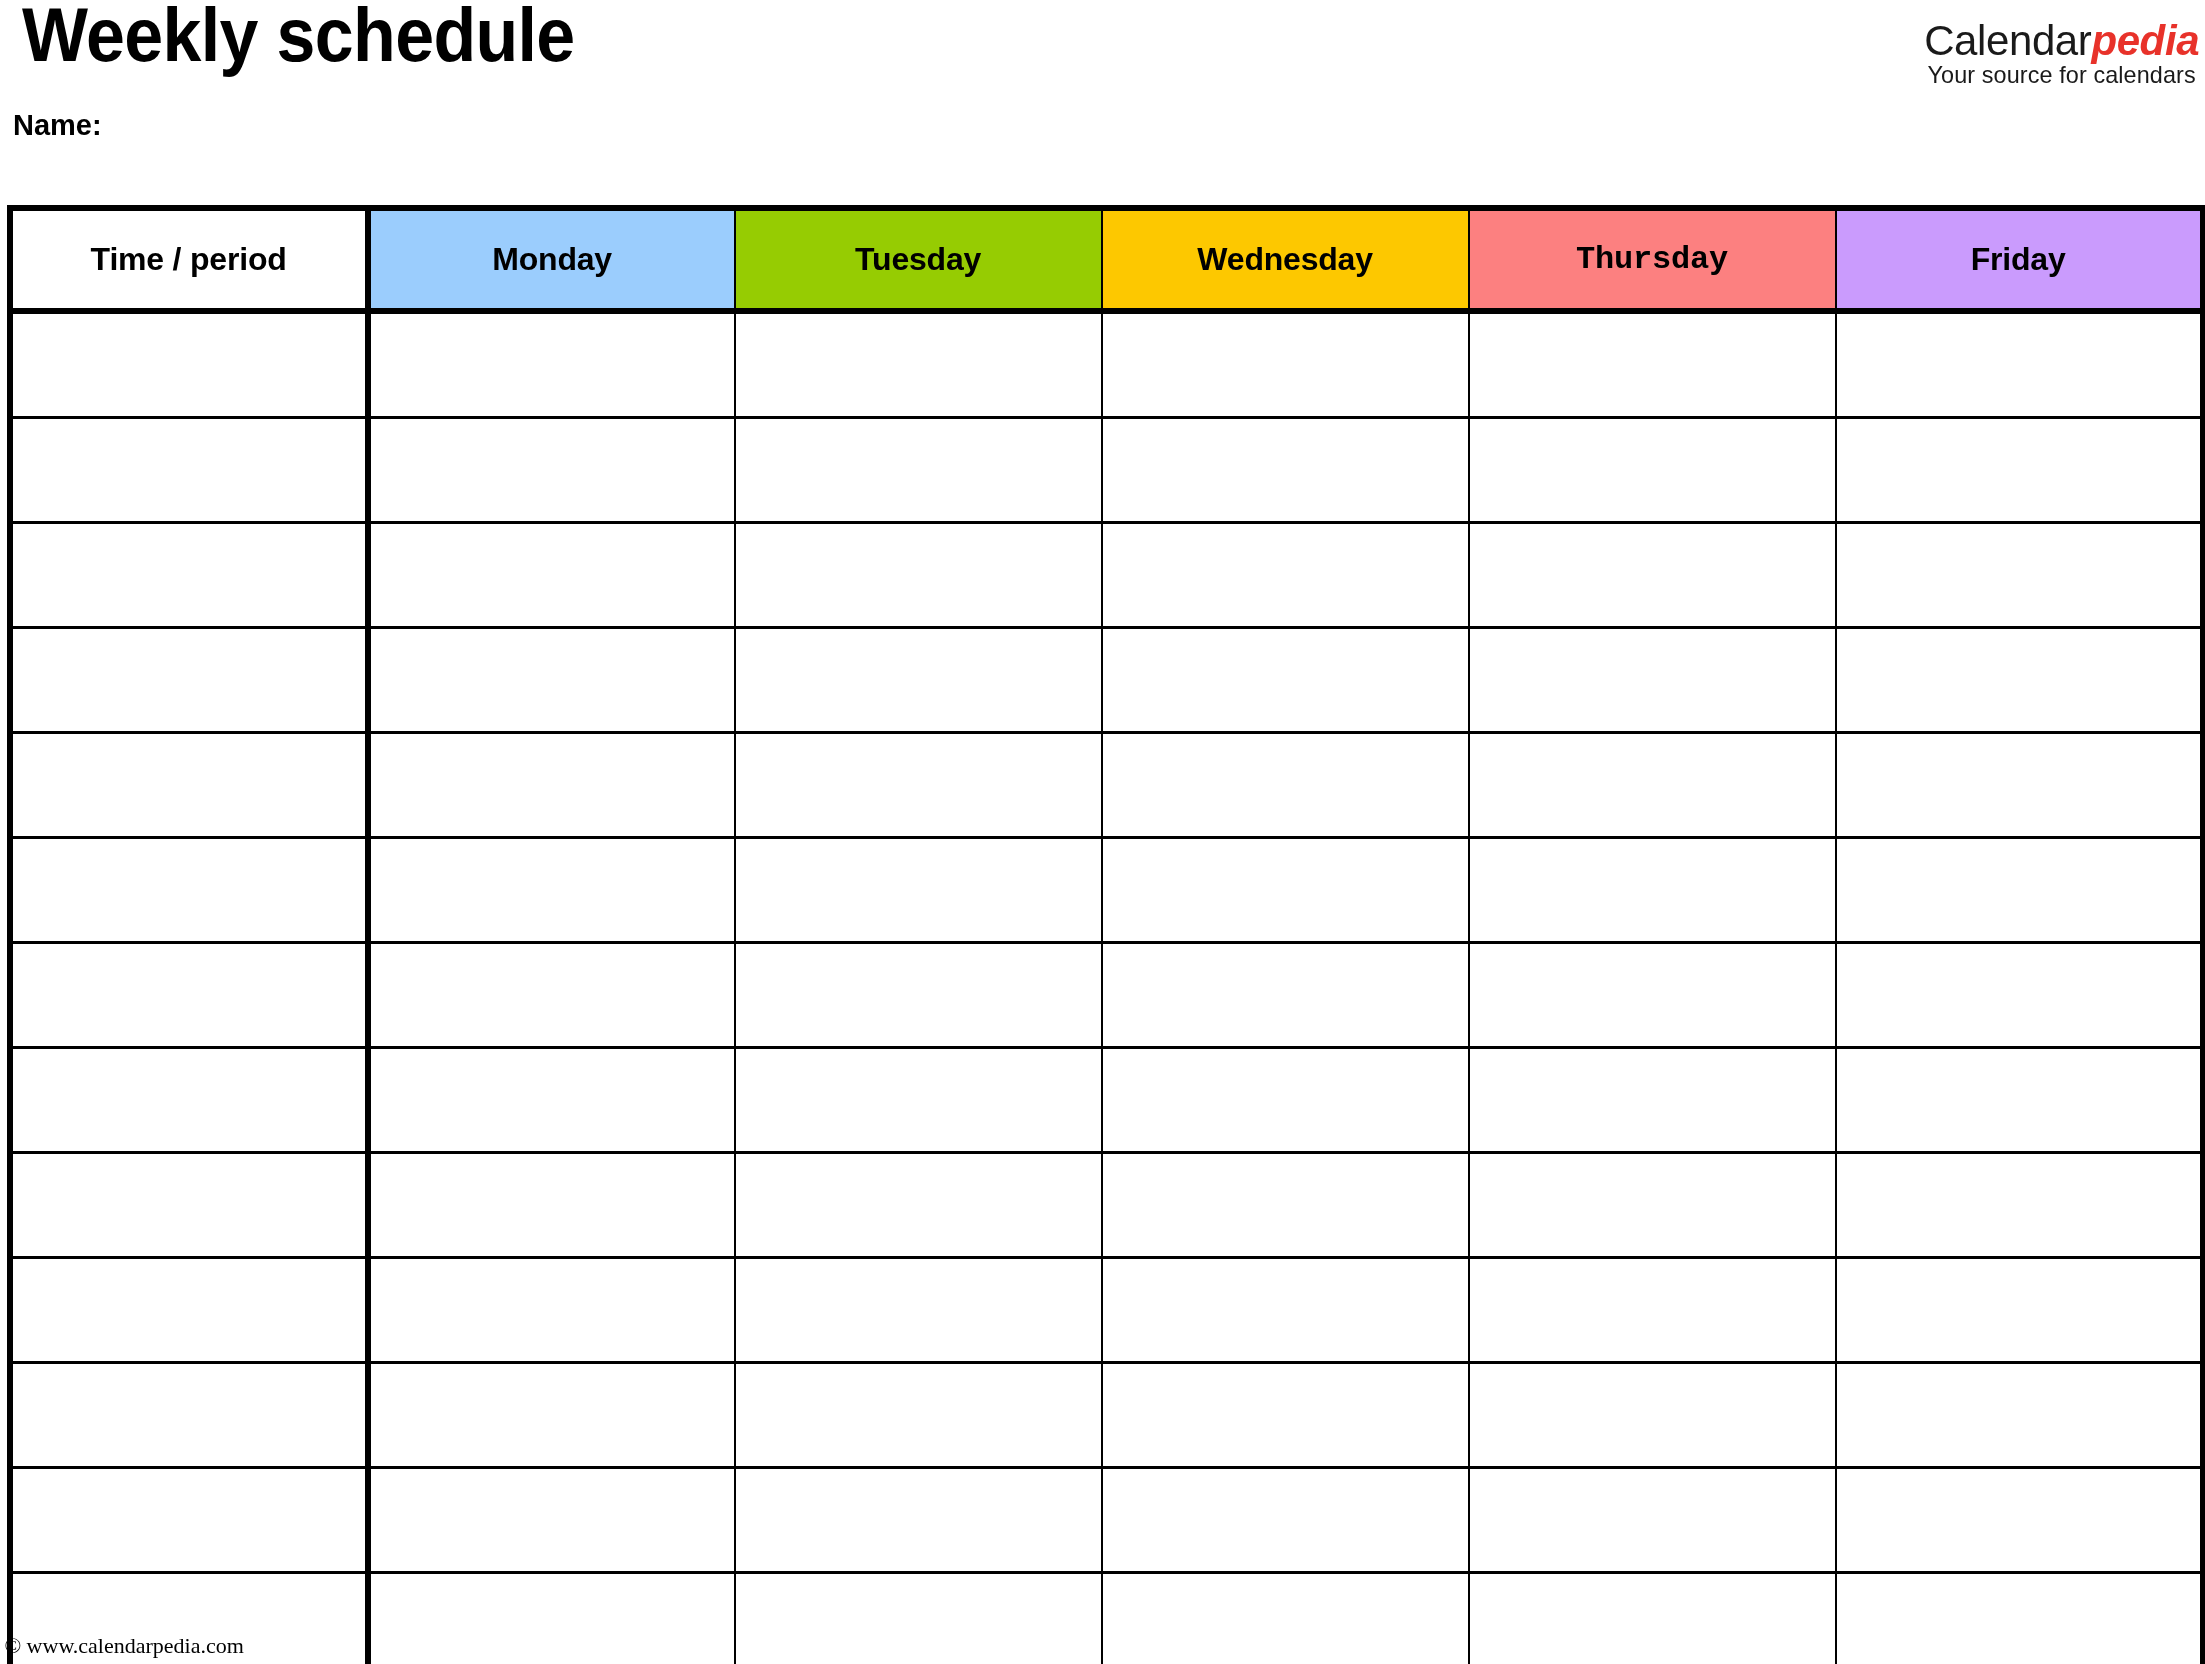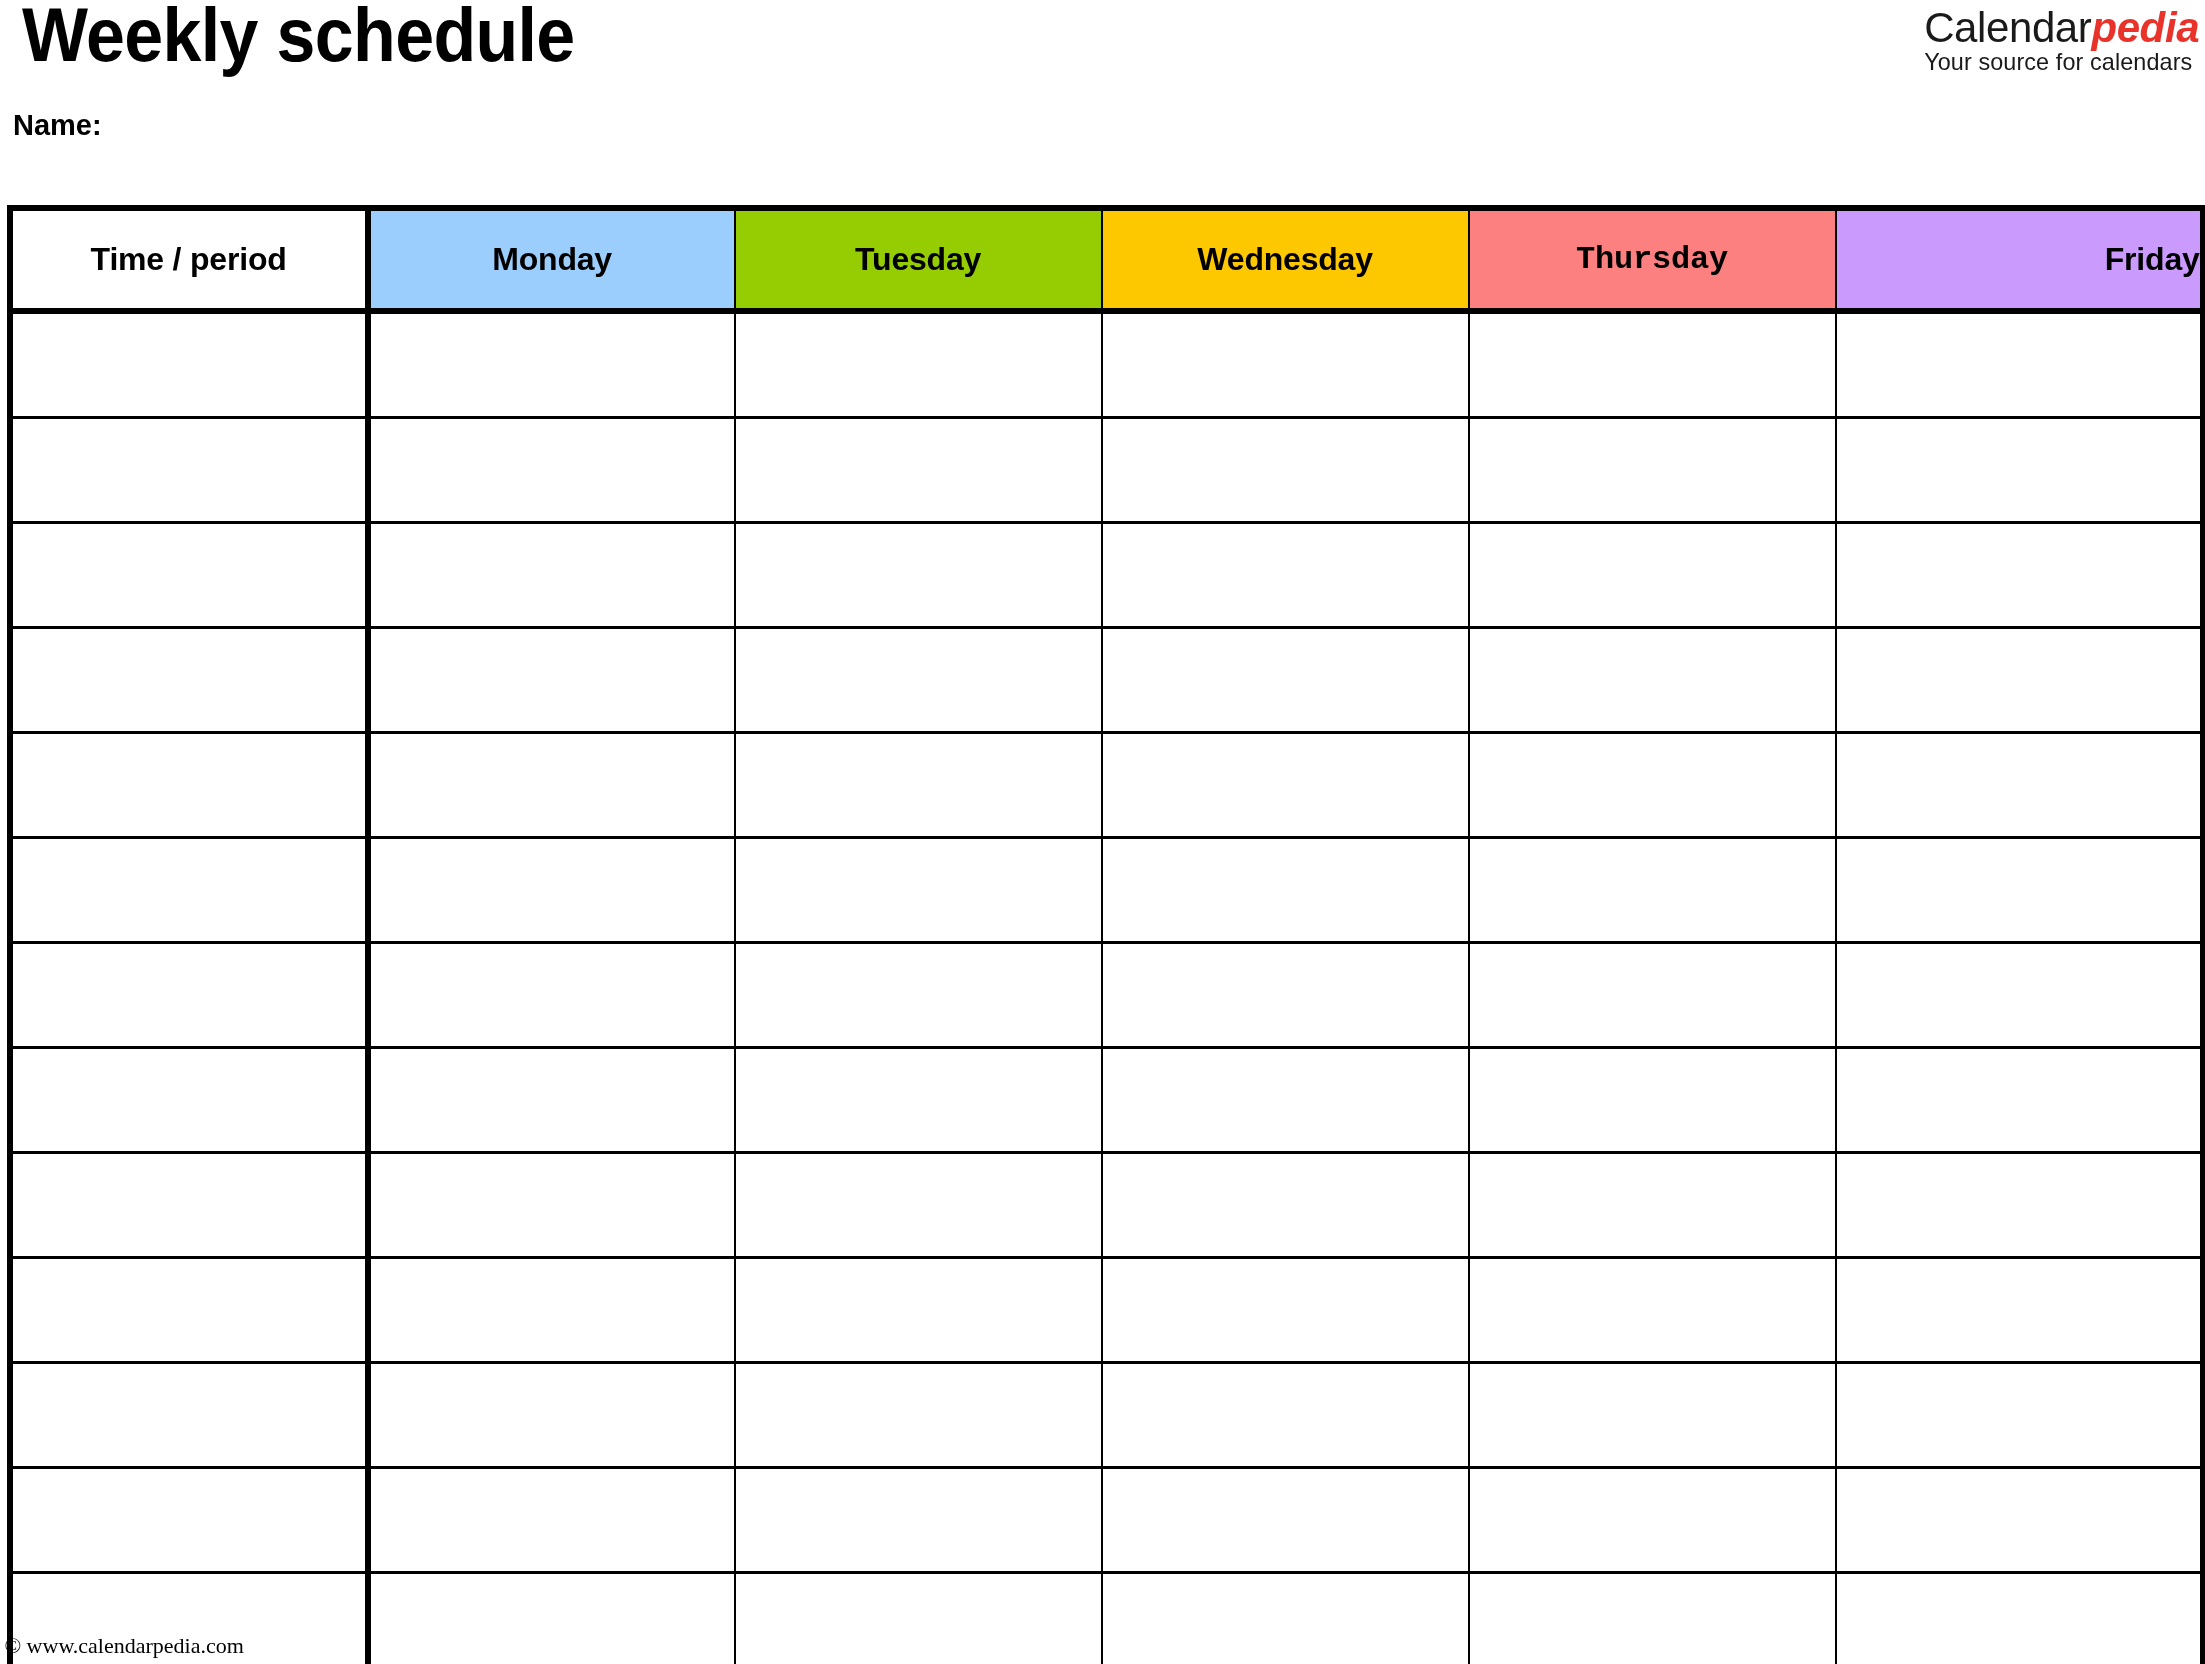--- a/index.html
+++ b/index.html
@@ -52,22 +52,22 @@
     font-size: 29px;
     font-weight: bold;
     line-height: 1.0;
     white-space: nowrap;
   }
 
   
   .brand {
     position: absolute;
     right: 5.9px;
-    top: 6px;
-    text-align: left;
+    top: 19px;
+    text-align: center;
     line-height: 1.0;
   }
   .brand-wordmark {
     font-size: 42px;
     line-height: 1.05;
     white-space: nowrap;
     letter-spacing: -0.4px;
   }
   .brand-calendar {
     font-weight: normal;
@@ -128,21 +128,20 @@
     border-right: 2.2px solid #000;
     letter-spacing: -0.2px;
   }
   thead tr.head-row th.th-time {
     border-left: 6.6px solid #000;
     border-right: 6.6px solid #000;
     background: #ffffff;
   }
   thead tr.head-row th.th-day-last {
     border-right: 6.6px solid #000;
-    text-align: right;
   }
 
   
   tbody tr.body-row td {
     height: 102px;
     border-top: 3.7px solid #000;
     border-bottom: 3.7px solid #000;
     border-left: 2.2px solid #000;
     border-right: 2.2px solid #000;
     background: #ffffff;

